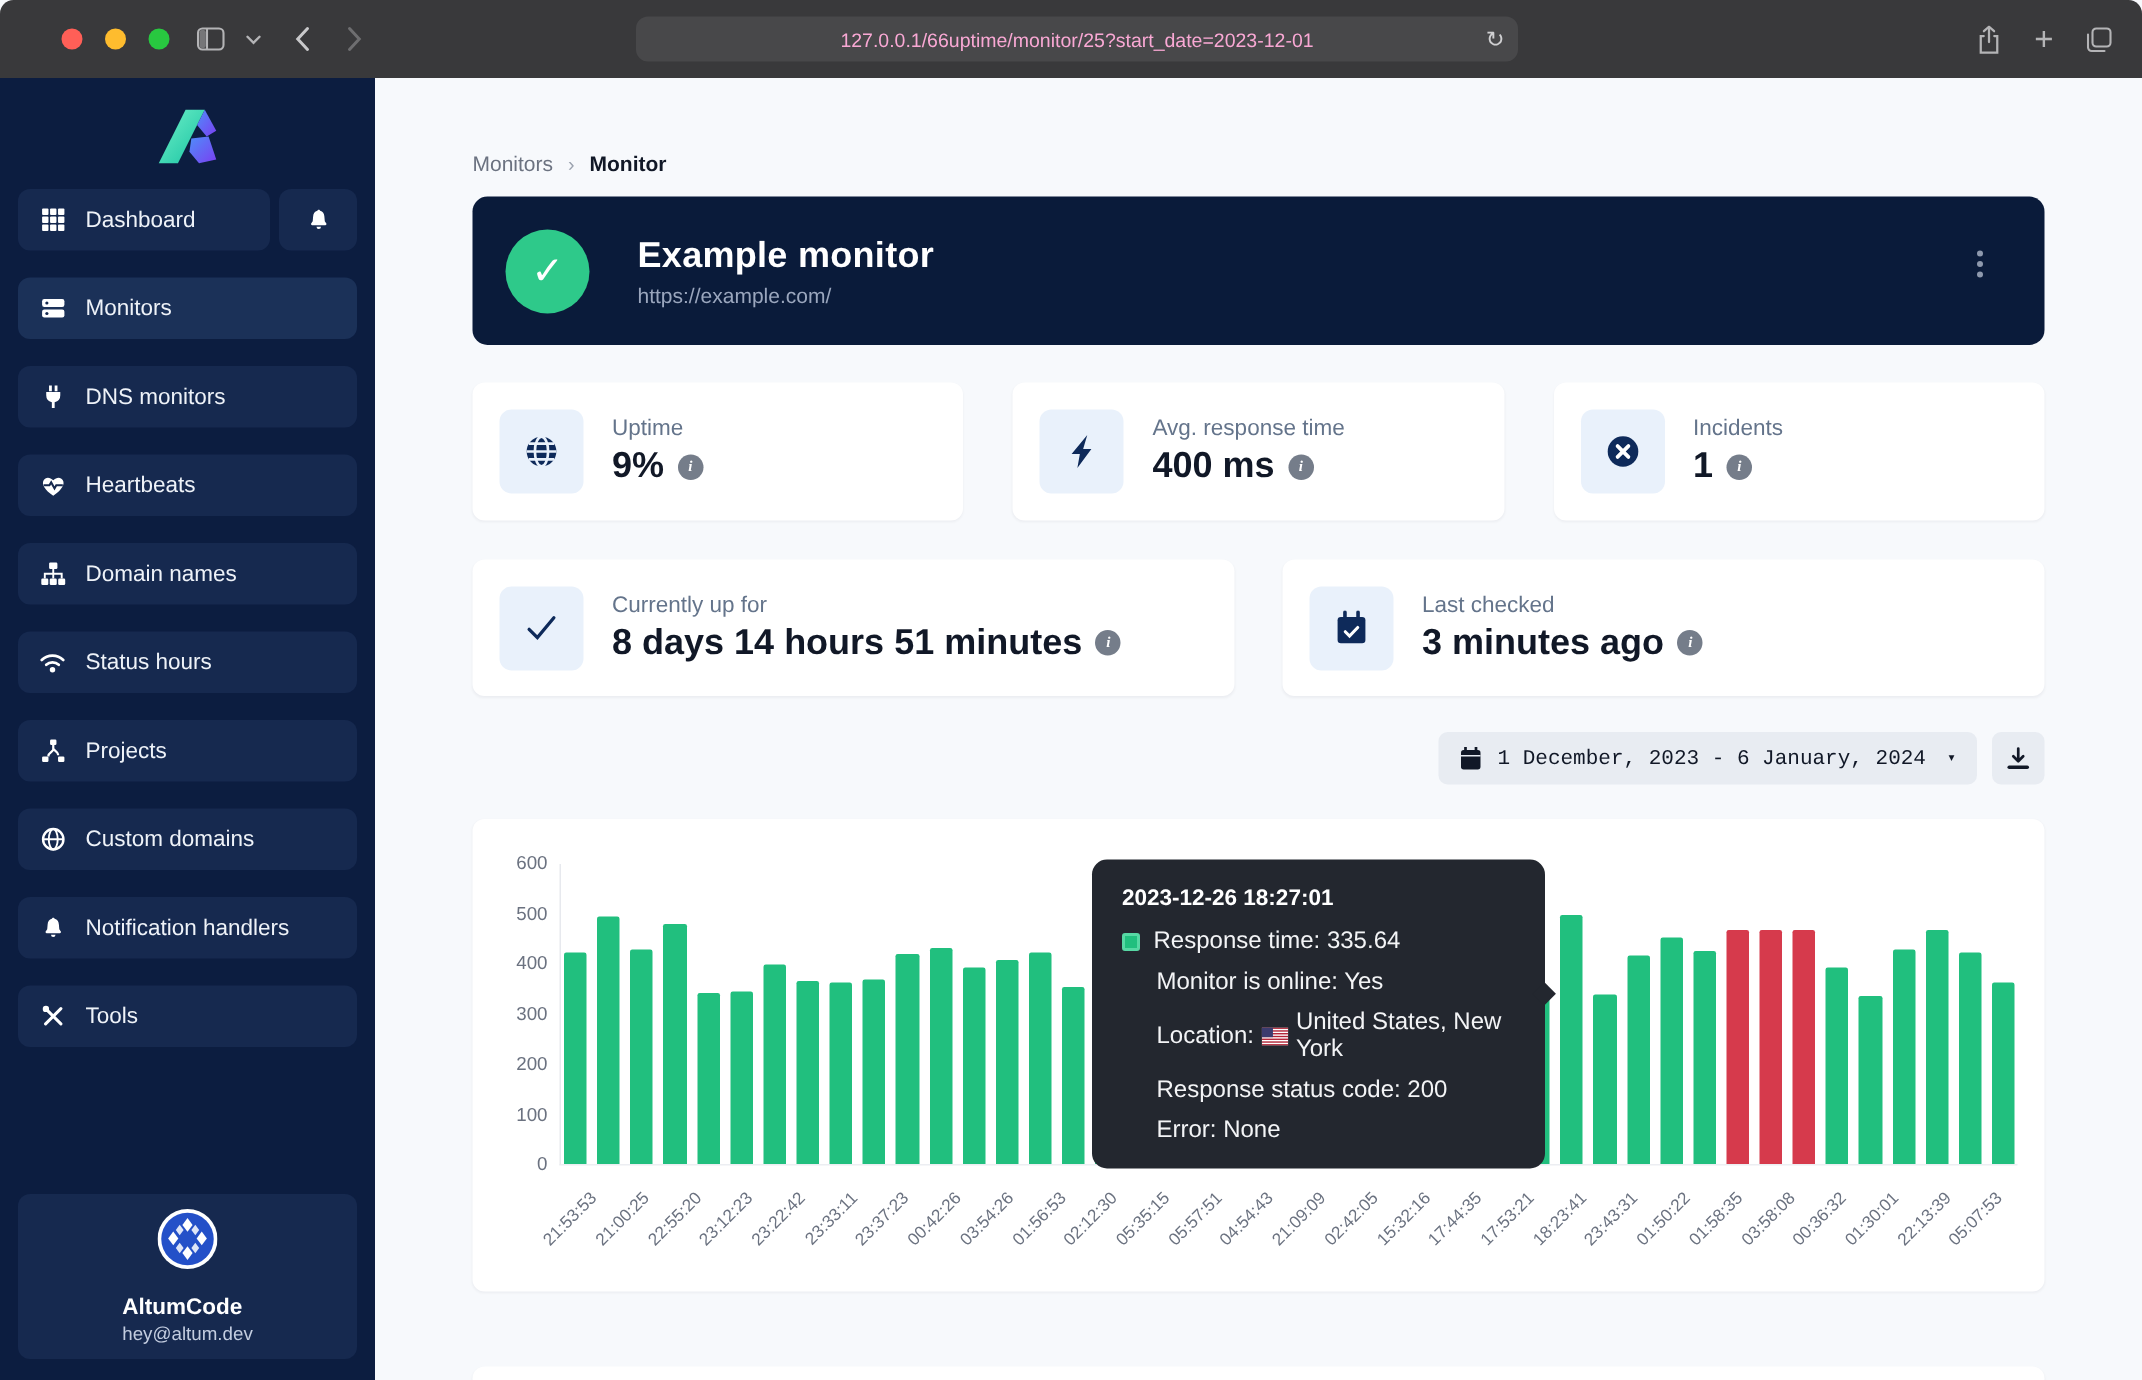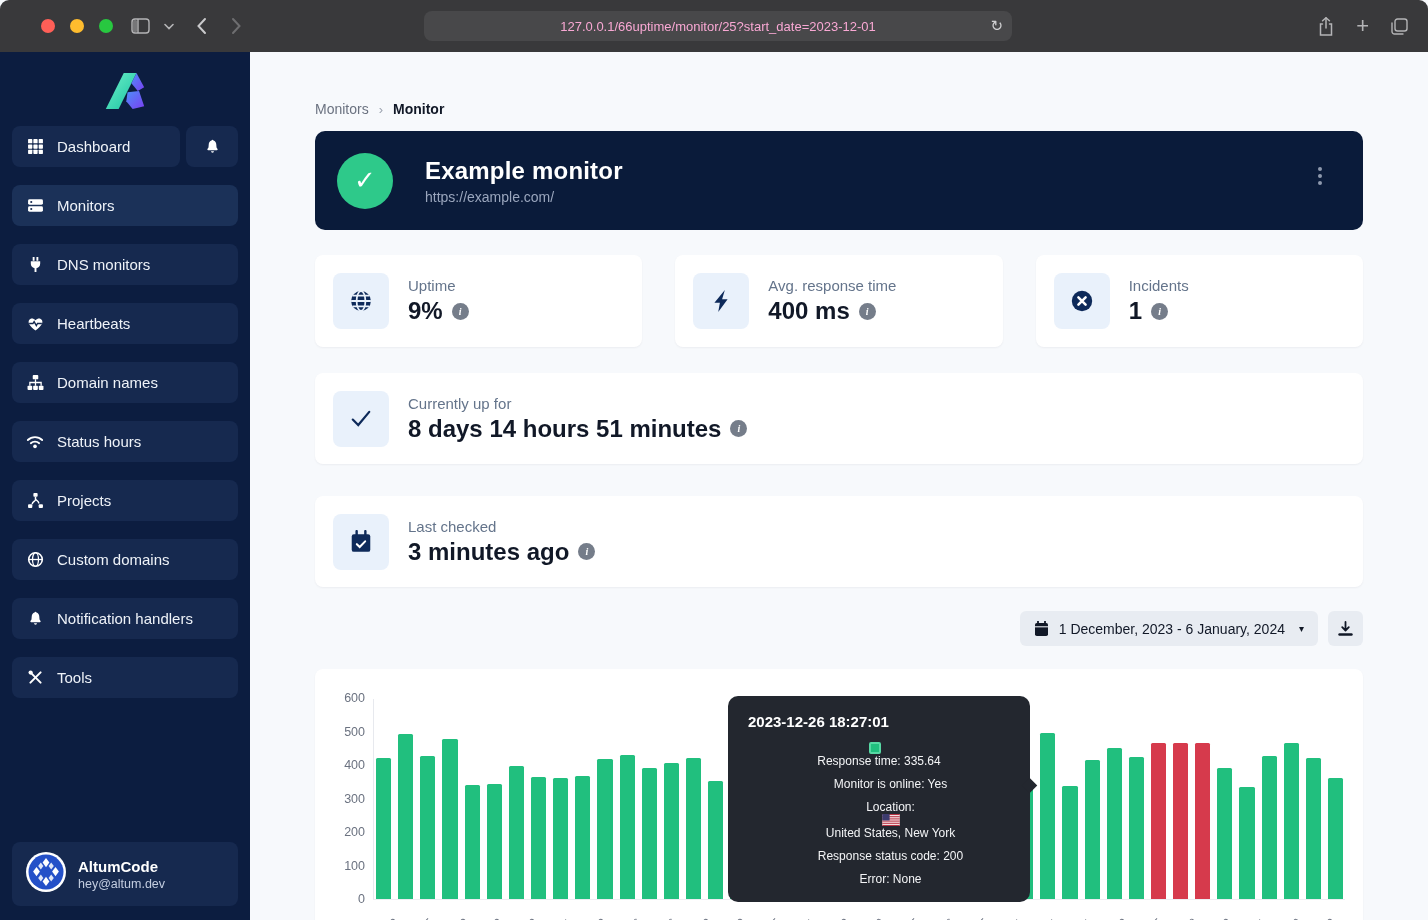--- a/index.html
+++ b/index.html
@@ -28,21 +28,21 @@
   .logo-wrap { display:flex; justify-content:center; padding:18px 0 14px; }
   .side-nav { padding:0 12px; }
   .side-row { display:flex; gap:6px; }
   .side-item { background:#16294f; border-radius:8px; height:41px; display:flex; align-items:center;
     gap:13px; padding:0 14px; margin-bottom:18px; color:#eef2f8; font-size:15px; cursor:pointer; flex:1; }
   .side-item.active { background:#1b3158; }
   .side-bell { background:#16294f; border-radius:8px; height:41px; width:52px; margin-bottom:18px;
     display:flex; align-items:center; justify-content:center; cursor:pointer; flex:none; }
   .s-icon { width:18px; display:flex; justify-content:center; }
   .side-footer { position:absolute; left:12px; right:12px; bottom:14px; background:#16294f;
-    border-radius:8px; padding:10px 14px; display:flex; align-items:center; gap:12px; cursor:pointer; }
+    border-radius:8px; padding:10px 14px; display:flex; align-items:center; gap:12px; cursor:pointer;flex-direction:column; }
   .sf-name { color:#fff; font-size:15px; font-weight:700; }
   .sf-mail { color:#c3cde0; font-size:12.5px; margin-top:2px; }
 
   
   .breadcrumb { padding-top:49px; display:flex; align-items:center; gap:10px; font-size:14px; }
   .bc-parent { color:#6b7280; cursor:pointer; }
   .bc-sep { color:#9ca3af; font-size:13px; }
   .bc-current { color:#111827; font-weight:600; }
 
   
@@ -52,36 +52,36 @@
     display:flex; align-items:center; justify-content:center; font-size:26px; font-weight:700; }
   .mc-text { margin-left:32px; }
   .mc-title { color:#fff; font-size:24px; font-weight:700; letter-spacing:.2px; }
   .mc-url { color:#9aa6bd; font-size:14px; margin-top:4px; }
   .kebab { position:absolute; right:34px; top:33px; color:#8e99ad; font-size:16px; line-height:11px;
     text-align:center; width:18px; cursor:pointer; }
   .kebab i { display:block; width:4px; height:4px; background:#8e99ad; border-radius:50%; margin:3px auto; }
 
   
   .stats-row { margin-top:25px; display:grid; grid-template-columns:1fr 1fr 1fr; gap:33px; }
-  .row2 { margin-top:26px; display:grid; grid-template-columns:1fr; gap:32px; }
+  .row2 { margin-top:26px; display:grid; grid-template-columns:1fr 1fr; gap:32px; }
   .card { background:#fff; border-radius:8px; box-shadow:0 1px 2px rgba(16,24,40,.05); }
   .stat-card { height:92px; display:flex; align-items:center; padding:0 18px; }
   .row2 .stat-card { height:91px; }
   .icon-tile { width:56px; height:56px; background:#e9f1fb; border-radius:8px; flex-shrink:0;
     display:flex; align-items:center; justify-content:center; }
   .stat-text { margin-left:19px; }
   .stat-label { color:#64748b; font-size:15px; }
   .stat-value-row { display:flex; align-items:center; gap:9px; margin-top:3px; }
   .stat-value { color:#111827; font-size:24px; font-weight:700; }
   .info-dot { width:17px; height:17px; border-radius:50%; background:#757d8a; color:#fff;
     font-size:10px; font-weight:700; display:flex; align-items:center; justify-content:center;
     font-family:"Liberation Serif","DejaVu Serif",serif; font-style:italic; cursor:pointer; }
 
   
-  .date-row { margin-top:24px; display:flex; justify-content:flex-end; gap:10px; }
+  .date-row { margin-top:24px; display:flex; justify-content:flex-end; gap:10px;font-family:Liberation Mono, monospace; }
   .date-btn { height:35px; background:#e8ecf2; border-radius:6px; display:flex; align-items:center;
     gap:10px; padding:0 14px; font-size:14px; color:#111827; cursor:pointer; }
   .caret { font-size:10px; color:#111827; margin-left:4px; }
   .dl-btn { width:35px; height:35px; background:#e8ecf2; border-radius:6px; display:flex;
     align-items:center; justify-content:center; cursor:pointer; }
 
   
   .chart-card { margin-top:23px; height:315px; position:relative; }
   .plot { position:absolute; left:58px; right:18px; top:30px; height:201px;
     border-left:1px solid #e7e9ee; border-bottom:1px solid #eceef2; }
@@ -92,21 +92,21 @@
   .xlabs { position:absolute; left:58px; right:18px; top:241px; height:70px; }
   .xlab { position:absolute; top:6px; transform:translateX(-100%) rotate(-45deg);
     transform-origin:100% 0; white-space:nowrap; font-size:11.5px; color:#6b7280; }
 
   
   .tooltip { position:absolute; left:413px; top:27px; width:302px; background:#23272f;
     border-radius:10px; padding:17px 20px 16px; z-index:5; color:#f3f4f6; }
   .tt-arrow { position:absolute; right:-5px; top:84px; width:11px; height:11px; background:#23272f;
     transform:rotate(45deg); }
   .tt-title { font-size:15px; font-weight:700; color:#fff; margin-bottom:12px; }
-  .tt-row { display:flex; align-items:center; font-size:12px; margin-bottom:9px;flex-direction:column; }
+  .tt-row { display:flex; align-items:center; font-size:16px; margin-bottom:9px; }
   .tt-row:last-child { margin-bottom:0; }
   .tt-ind { padding-left:23px; }
   .tt-marker { width:12px; height:12px; background:#21bf7e; border:2px solid #57d8a4;
     border-radius:2px; margin-right:9px; flex-shrink:0; }
   .tt-flag { margin:0 5px; display:inline-flex; }
 
   .next-card { margin-top:50px; height:60px; border-radius:8px 8px 0 0; }
 </style>
 </head>
 <body>

